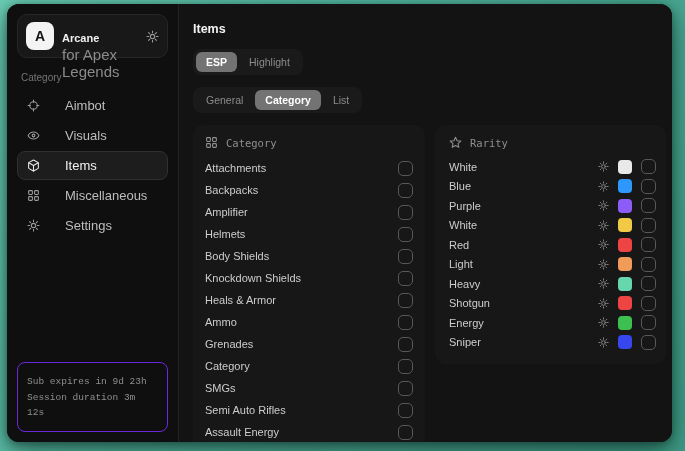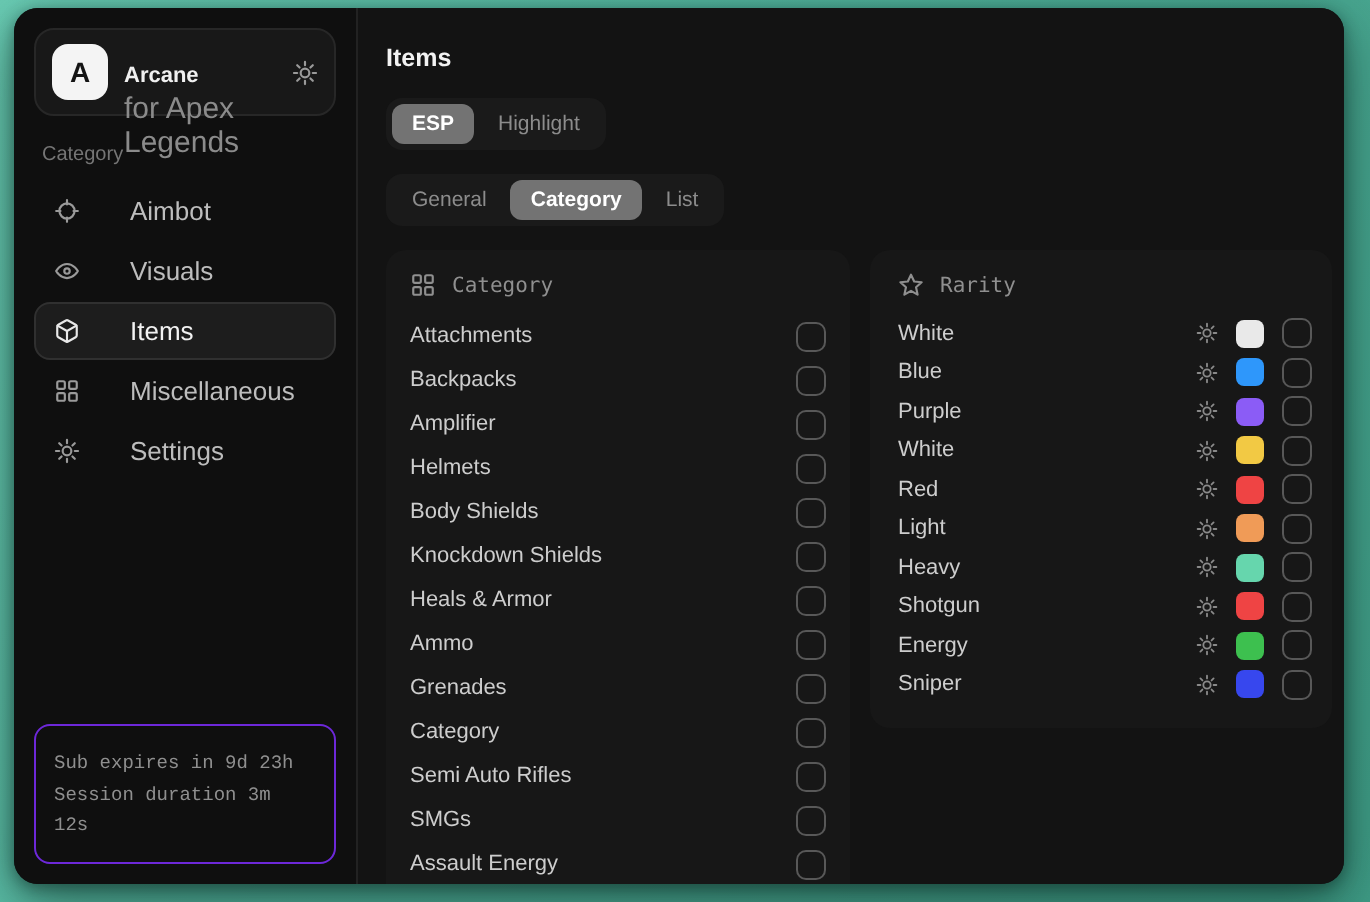--- a/index.html
+++ b/index.html
@@ -207,25 +207,25 @@
             </div>
             <div class="cat-row">
               <span class="row-label">Grenades</span>
               <span class="checkbox"></span>
             </div>
             <div class="cat-row">
               <span class="row-label">Category</span>
               <span class="checkbox"></span>
             </div>
             <div class="cat-row">
+              <span class="row-label">SMGs</span>
+              <span class="checkbox"></span>
+            </div>
+            <div class="cat-row">
               <span class="row-label">Semi Auto Rifles</span>
-              <span class="checkbox"></span>
-            </div>
-            <div class="cat-row">
-              <span class="row-label">SMGs</span>
               <span class="checkbox"></span>
             </div>
             <div class="cat-row">
               <span class="row-label">Assault Energy</span>
               <span class="checkbox"></span>
             </div>
           </div>
       </div>
 
       <div class="panel rar-panel">

